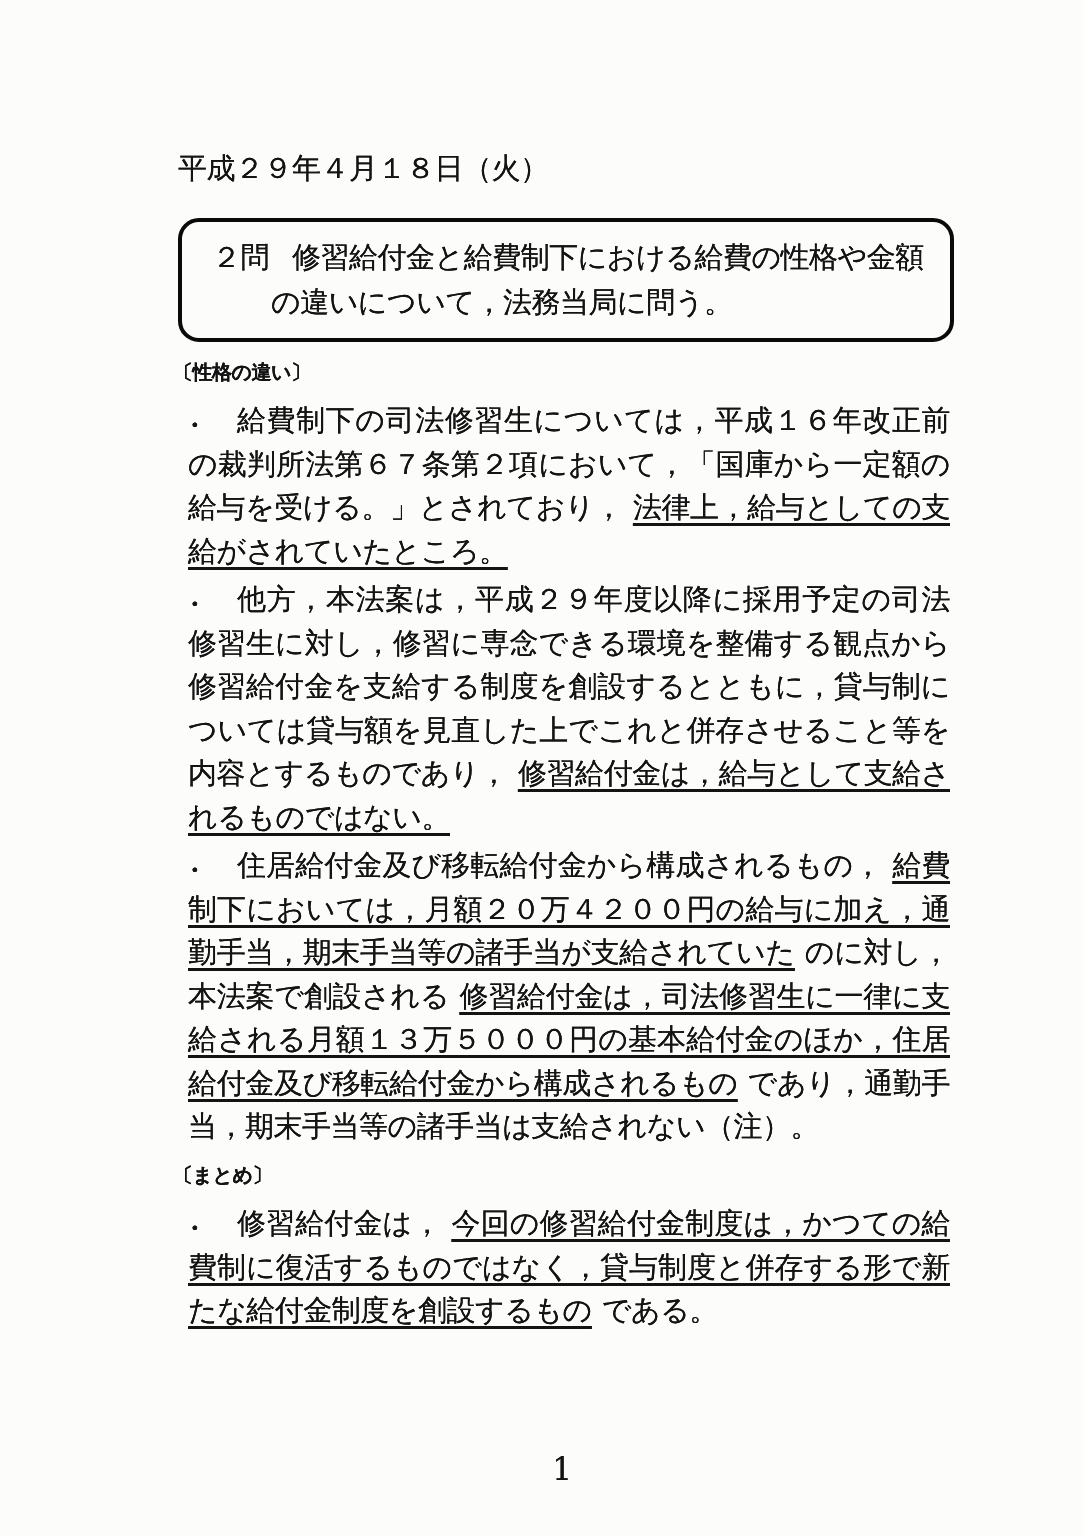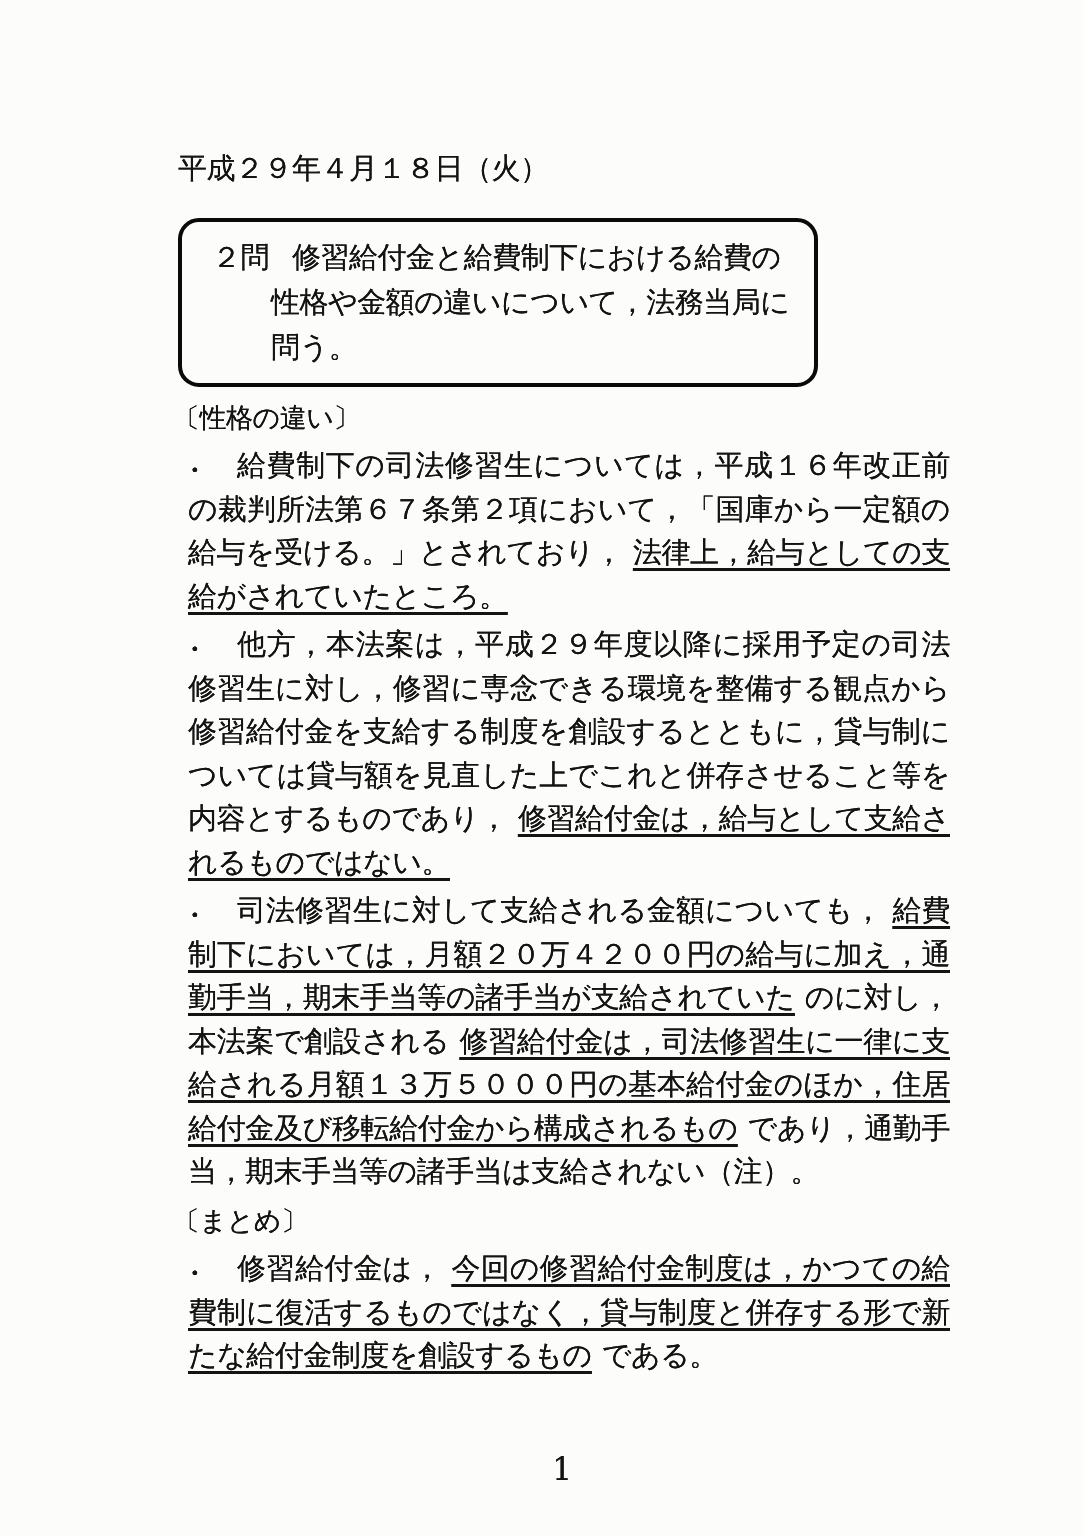--- a/index.html
+++ b/index.html
@@ -17,35 +17,35 @@
     padding: 122px 139px 0 148px;
     overflow: hidden;
     text-shadow: 0 0 0.5px currentColor;
   }
   .header-row {
     display: flex;
     justify-content: space-between;
     white-space: nowrap;
   }
   .question-box {
-    width: 640px;
+    width: 776px;
     margin-top: 22px;
     margin-left: 15px;
     border: 4px solid #0a0a0a;
     padding: 8px 16px 8px 20px;
   }
   .q {
     padding-left: 64px;
     text-indent: -64px;
     line-height: 45px;
   }
   .q-label { margin-right: 18px; }
   .section-heading {
-    font-weight: normal;
-    font-size: 27px;
+    font-weight: bold;
+    font-size: 20px;
   }
   .section-heading.first { margin-top: 9px; }
   .bullet {
     position: relative;
     margin-left: 20px;
     text-indent: 39px;
     text-align: justify;
   }
   .bullet .marker {
     position: absolute;
@@ -82,21 +82,21 @@
     <p class="q"><span class="q-label">２問</span><span>修習給付金と給費制下における給費の性格や金額の違いについて，法務当局に問う。</span></p>
   </div>
 
   <div class="section">
     <h2 class="section-heading first">〔性格の違い〕</h2>
     <p class="bullet"><span class="marker">・</span><span class="bullet-text"><span>給費制下の司法修習生については，平成１６年改正前の裁判所法第６７条第２項において，「国庫から一定額の給与を受ける。」とされており，</span><span class="u">法律上，給与としての支給がされていたところ。</span></span></p>
     <p class="bullet"><span class="marker">・</span><span class="bullet-text"><span>他方，本法案は，平成２９年度以降に採用予定の司法修習生に対し，修習に専念できる環境を整備する観点から修習給付金を支給する制度を創設するとともに，貸与制については貸与額を見直した上でこれと併存させること等を内容とするものであり，</span><span class="u">修習給付金は，給与として支給されるものではない。</span></span></p>
   </div>
 
   <div class="section">
-    <p class="bullet"><span class="marker">・</span><span class="bullet-text"><span>司法修習生に対して支給される金額についても，</span><span class="u">給費制下においては，月額２０万４２００円の給与に加え，通勤手当，期末手当等の諸手当が支給されていた</span><span>のに対し，本法案で創設される</span><span class="u">修習給付金は，司法修習生に一律に支給される月額１３万５０００円の基本給付金のほか，住居給付金及び移転給付金から構成されるもの</span><span>であり，通勤手当，期末手当等の諸手当は支給されない（注）。</span></span></p>
+    <p class="bullet"><span class="marker">・</span><span class="bullet-text"><span>住居給付金及び移転給付金から構成されるもの，</span><span class="u">給費制下においては，月額２０万４２００円の給与に加え，通勤手当，期末手当等の諸手当が支給されていた</span><span>のに対し，本法案で創設される</span><span class="u">修習給付金は，司法修習生に一律に支給される月額１３万５０００円の基本給付金のほか，住居給付金及び移転給付金から構成されるもの</span><span>であり，通勤手当，期末手当等の諸手当は支給されない（注）。</span></span></p>
   </div>
 
   <div class="section">
     <h2 class="section-heading">〔まとめ〕</h2>
     <p class="bullet"><span class="marker">・</span><span class="bullet-text"><span>修習給付金は，</span><span class="u">今回の修習給付金制度は，かつての給費制に復活するものではなく，貸与制度と併存する形で新たな給付金制度を創設するもの</span><span>である。</span></span></p>
   </div>
 
   <div class="page-number">1</div>
 
 </div>

